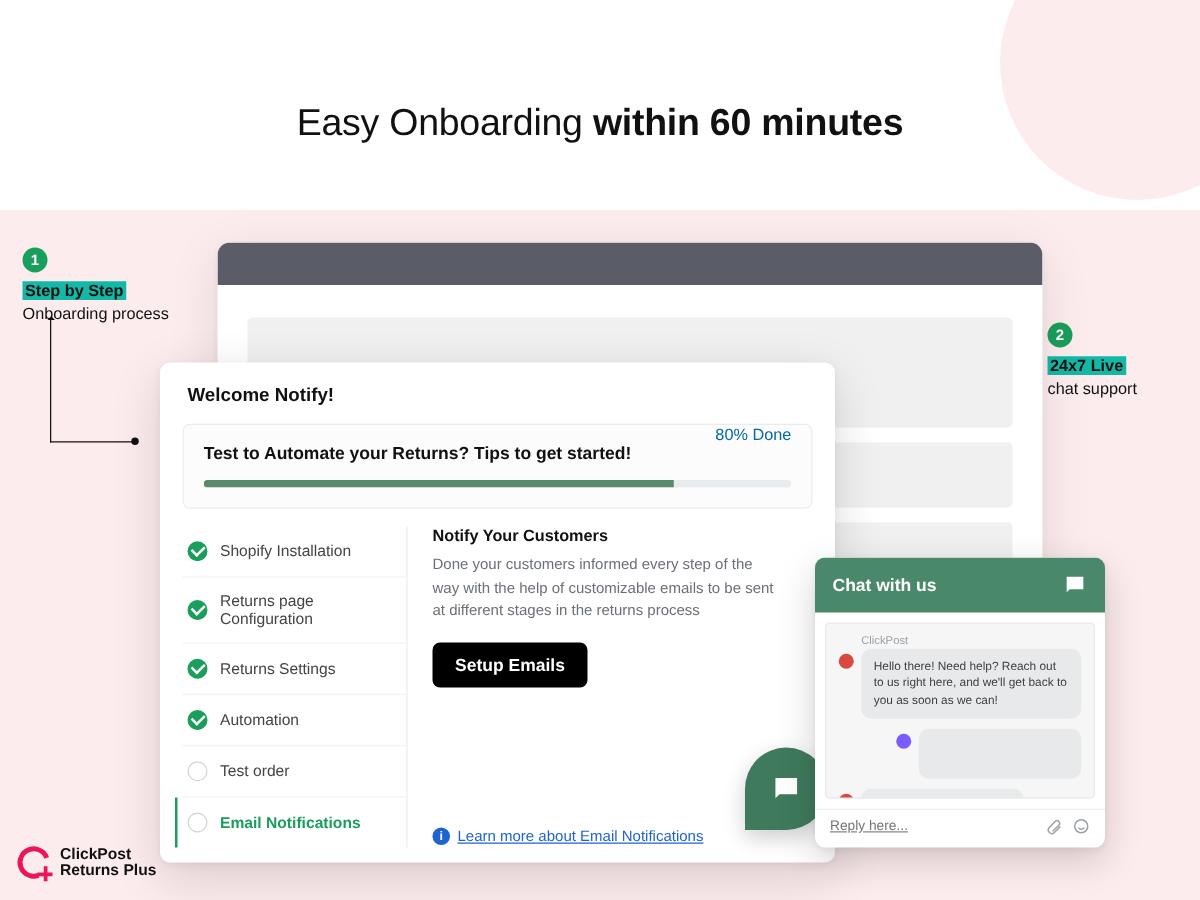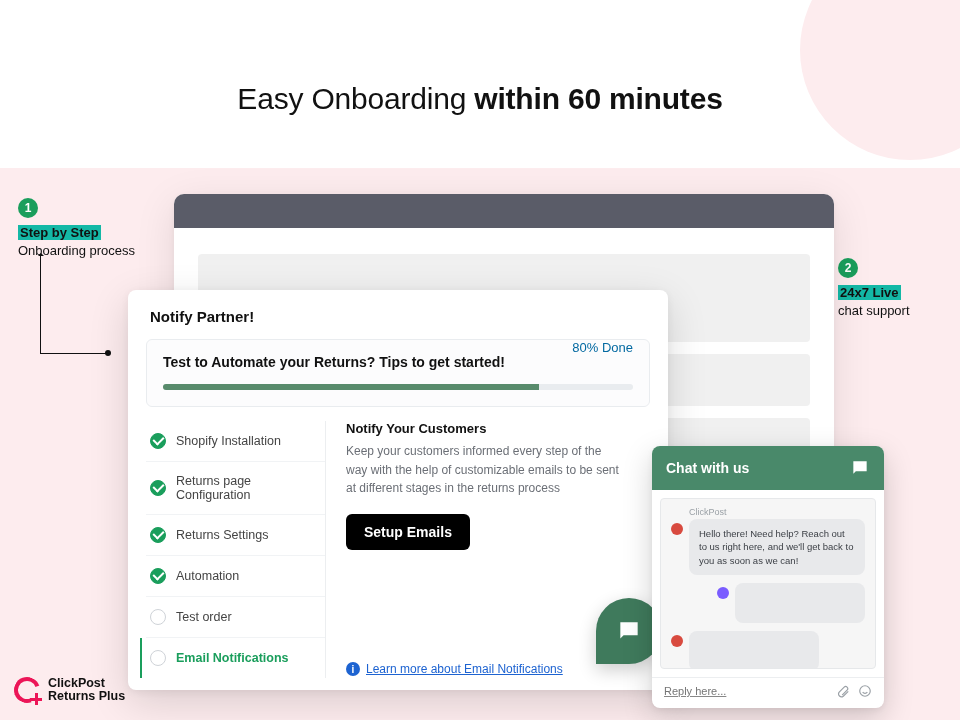--- a/index.html
+++ b/index.html
@@ -98,21 +98,21 @@
 
   
   .fab { position:absolute; top:598px; left:596px; width:66px; height:66px;
     background:#3f7a5c; border-top-left-radius:44px; border-top-right-radius:44px;
     border-bottom-left-radius:0; border-bottom-right-radius:44px;
     display:flex; align-items:center; justify-content:center;
     box-shadow:0 6px 18px rgba(0,0,0,.2); }
   .fab svg { fill:#fff; }
 
   
-  .chat { position:absolute; top:446px; left:652px; width:232px; height:262px;
+  .chat { position:absolute; top:446px; left:652px; width:232px; height:232px;
     background:#fff; border-radius:8px; box-shadow:0 10px 30px rgba(0,0,0,.18),
     0 2px 6px rgba(0,0,0,.06); overflow:hidden; display:flex; flex-direction:column; }
   .chat-hd { background:#49896a; color:#fff; padding:12px 14px; display:flex;
     align-items:center; justify-content:space-between; }
   .chat-hd span { font-size:14px; font-weight:600; }
   .chat-hd svg { fill:#fff; }
   .chat-body { flex:1; background:#f6f6f6; border:1px solid #e6e8ea; margin:8px;
     border-radius:4px; padding:8px 10px; position:relative; overflow:hidden; }
   .sender { font-size:9px; color:#9aa0a6; margin-left:18px; margin-bottom:2px; }
   .msgrow { display:flex; align-items:flex-start; gap:6px; margin-bottom:8px; }
@@ -168,21 +168,21 @@
 <div class="conn2"></div>
 
 <div class="browser">
   <div class="bar"></div>
   <div class="ph ph1"></div>
   <div class="ph ph2"></div>
   <div class="ph ph3"></div>
 </div>
 
 <div class="card">
-  <h2>Notify Partner!</h2>
+  <h2>Welcome Notify!</h2>
 
   <div class="tipsbox">
     <div class="title">Test to Automate your Returns? Tips to get started!</div>
     <div class="pct">80% Done</div>
     <div class="progress">
       <div style="width:80%"></div>
     </div>
   </div>
 
   <div class="body">
@@ -208,21 +208,21 @@
           <span>Test order</span>
         </div>
         <div class="step active">
           <span class="ic"></span>
           <span>Email Notifications</span>
         </div>
       </div>
 
     <div class="detail">
       <h3>Notify Your Customers</h3>
-      <p>Keep your customers informed every step of the way with the help of customizable emails to be sent at different stages in the returns process</p>
+      <p>Done your customers informed every step of the way with the help of customizable emails to be sent at different stages in the returns process</p>
       <button class="btn">Setup Emails</button>
     </div>
   </div>
 
   <div class="learn">
     <span class="info">i</span>
     <a href="#">Learn more about Email Notifications</a>
   </div>
 </div>
 

